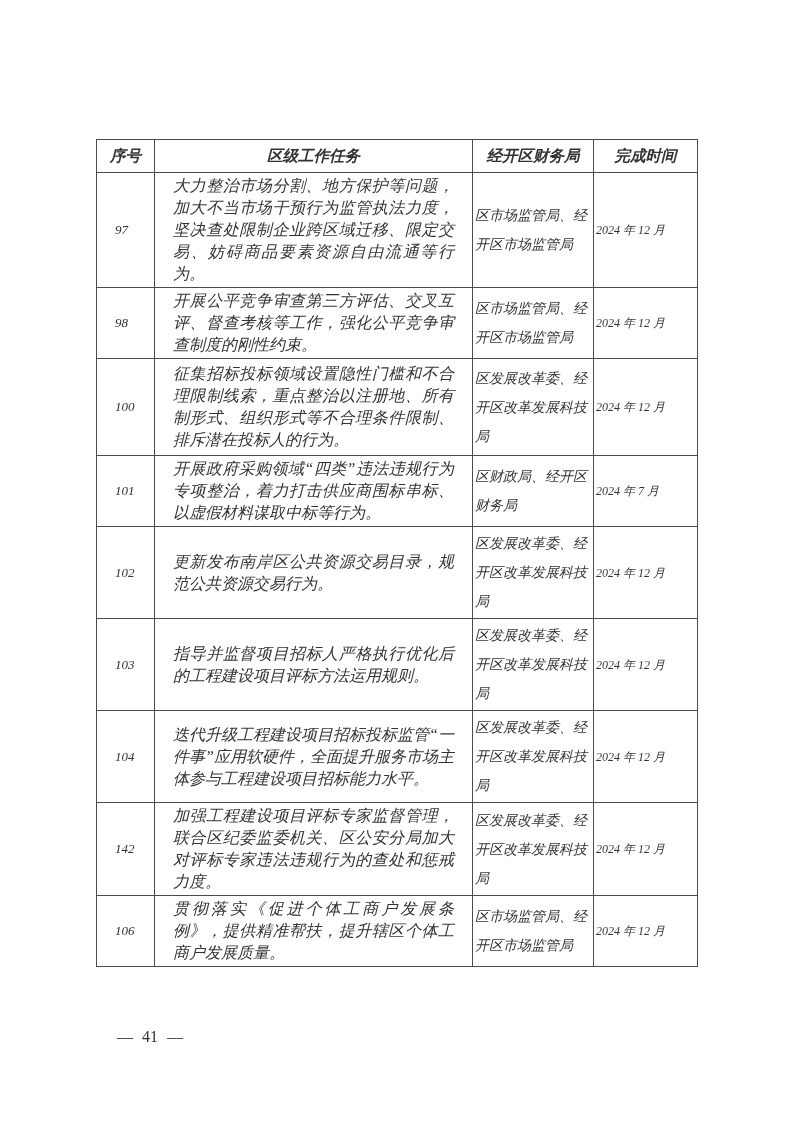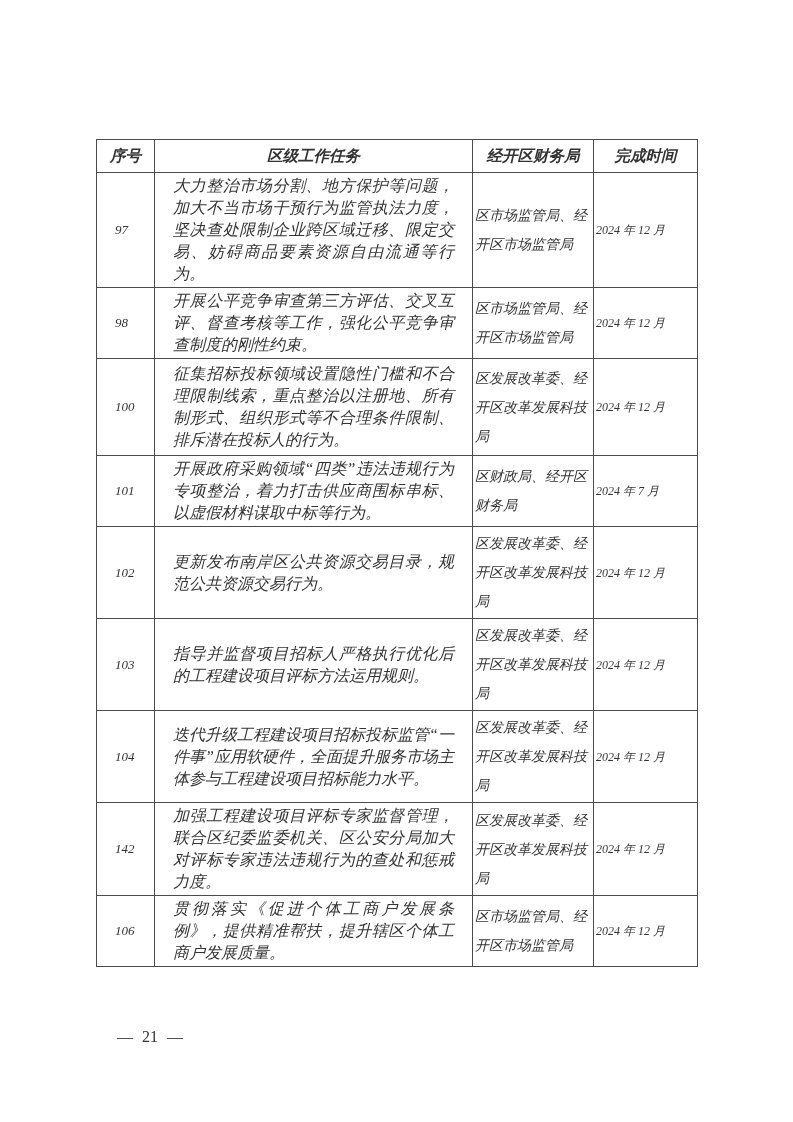--- a/index.html
+++ b/index.html
@@ -134,17 +134,17 @@
           <td class="cell-no">106</td>
           <td class="cell-task">贯彻落实《促进个体工商户发展条例》，提供精准帮扶，提升辖区个体工商户发展质量。</td>
           <td class="cell-unit">区市场监管局、经开区市场监管局</td>
           <td class="cell-time">2024 年 12 月</td>
         </tr>
       </tbody>
   </table>
 
   <div class="page-footer">
     <span>—</span>
-    <span>21</span>
+    <span>41</span>
     <span>—</span>
   </div>
 
 </div>
 
 </body></html>

